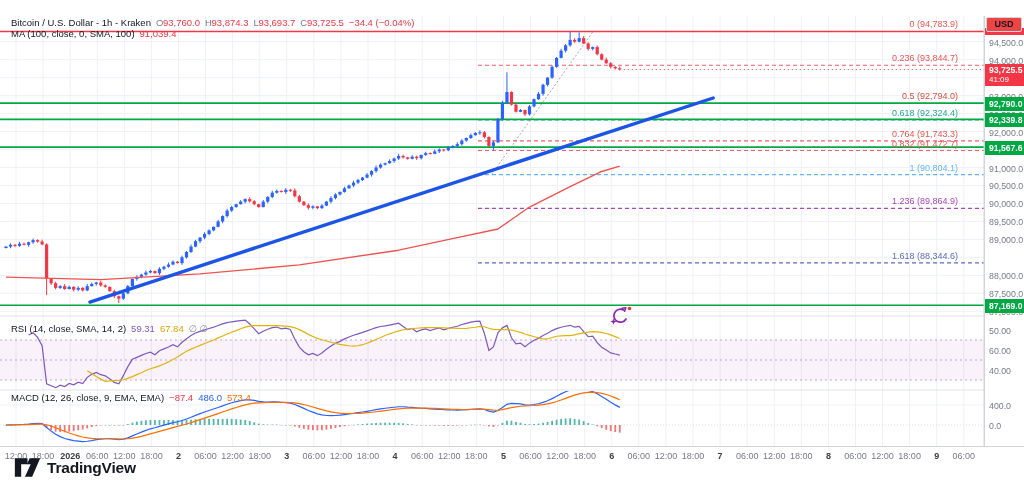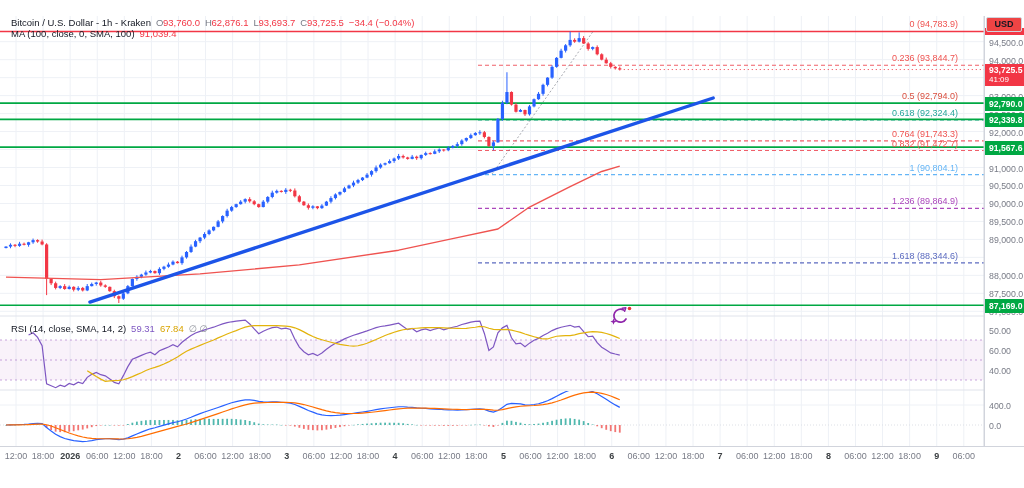--- a/index.html
+++ b/index.html
@@ -558,38 +558,44 @@
         <path d="M12.2 2.2 l3.6 -0.4 l-1.2 3.4" fill="none" stroke="#8e24aa" stroke-width="1.5" stroke-linecap="round" stroke-linejoin="round"></path>
         <circle cx="19.5" cy="2.5" r="1.8" fill="#e53935"></circle>
         <path d="M3.5 12.5 l0.9 2.2 2.2 0.9 -2.2 0.9 -0.9 2.2 -0.9 -2.2 -2.2 -0.9 2.2 -0.9 z" fill="#8e24aa"></path>
       </g>
     </svg>
 
   <div class="lbl legend" style="top:18px;left:11px">
     <span class="ttl">Bitcoin / U.S. Dollar - 1h - Kraken</span>
     <span id="ohlc-pairs" style="display:flex;gap:5px">
         <span><span class="k">O</span> <span class="red">93,760.0</span></span>
-        <span><span class="k">H</span> <span class="red">62,876.1</span></span>
+        <span><span class="k">H</span> <span class="red">93,874.3</span></span>
         <span><span class="k">L</span> <span class="red">93,693.7</span></span>
         <span><span class="k">C</span> <span class="red">93,725.5</span></span>
       </span>
     <span class="red">−34.4 (−0.04%)</span>
   </div>
   <div class="lbl legend" style="top:29px;left:11px">
     <span>MA (100, close, 0, SMA, 100)</span>
     <span class="red">91,039.4</span>
   </div>
 
   <div class="lbl legend" style="top:324px;left:11px">
     <span>RSI (14, close, SMA, 14, 2)</span>
     <span class="purple">59.31</span>
     <span class="yellow">67.84</span>
     <span class="grey">∅ ∅</span>
   </div>
 
+  <div class="lbl legend" style="top:393px;left:11px">
+    <span>MACD (12, 26, close, 9, EMA, EMA)</span>
+    <span class="red">−87.4</span>
+    <span class="blue">486.0</span>
+    <span class="orange">573.4</span>
+  </div>
 
   <div id="fib-labels">
       <div class="lbl fiblbl" style="top: 20.496px; color: rgb(239, 83, 80);">0 (94,783.9)</div>
       <div class="lbl fiblbl" style="top: 54.2559px; color: rgb(239, 83, 80);">0.236 (93,844.7)</div>
       <div class="lbl fiblbl" style="top: 92.0237px; color: rgb(217, 79, 63);">0.5 (92,794.0)</div>
       <div class="lbl fiblbl" style="top: 108.904px; color: rgb(38, 166, 154);">0.618 (92,324.4)</div>
       <div class="lbl fiblbl" style="top: 129.792px; color: rgb(239, 83, 80);">0.764 (91,743.3)</div>
       <div class="lbl fiblbl" style="top: 139.518px; color: rgb(239, 83, 80);">0.832 (91,472.7)</div>
       <div class="lbl fiblbl" style="top: 163.551px; color: rgb(100, 181, 246);">1 (90,804.1)</div>
       <div class="lbl fiblbl" style="top: 197.311px; color: rgb(171, 71, 188);">1.236 (89,864.9)</div>
@@ -660,14 +666,21 @@
       <div class="tlbl" style="left: 774.24px;">12:00</div>
       <div class="tlbl" style="left: 801.32px;">18:00</div>
       <div class="tlbl b" style="left: 828.4px;">8</div>
       <div class="tlbl" style="left: 855.48px;">06:00</div>
       <div class="tlbl" style="left: 882.56px;">12:00</div>
       <div class="tlbl" style="left: 909.64px;">18:00</div>
       <div class="tlbl b" style="left: 936.72px;">9</div>
       <div class="tlbl" style="left: 963.8px;">06:00</div>
     </div>
 
+  <div id="footer">
+    <svg width="27" height="21" viewBox="0 0 32 24">
+      <path d="M1 1 h15 v7 h-7.5 v15 h-7.5 z" fill="#131722"></path>
+      <path d="M18.5 1 h12.5 l-9.5 22 h-8.5 l6.8 -15 h-4.6 z" fill="#131722"></path>
+    </svg>
+    <span id="brand">TradingView</span>
+  </div>
 
 </div>
 
 </body></html>

